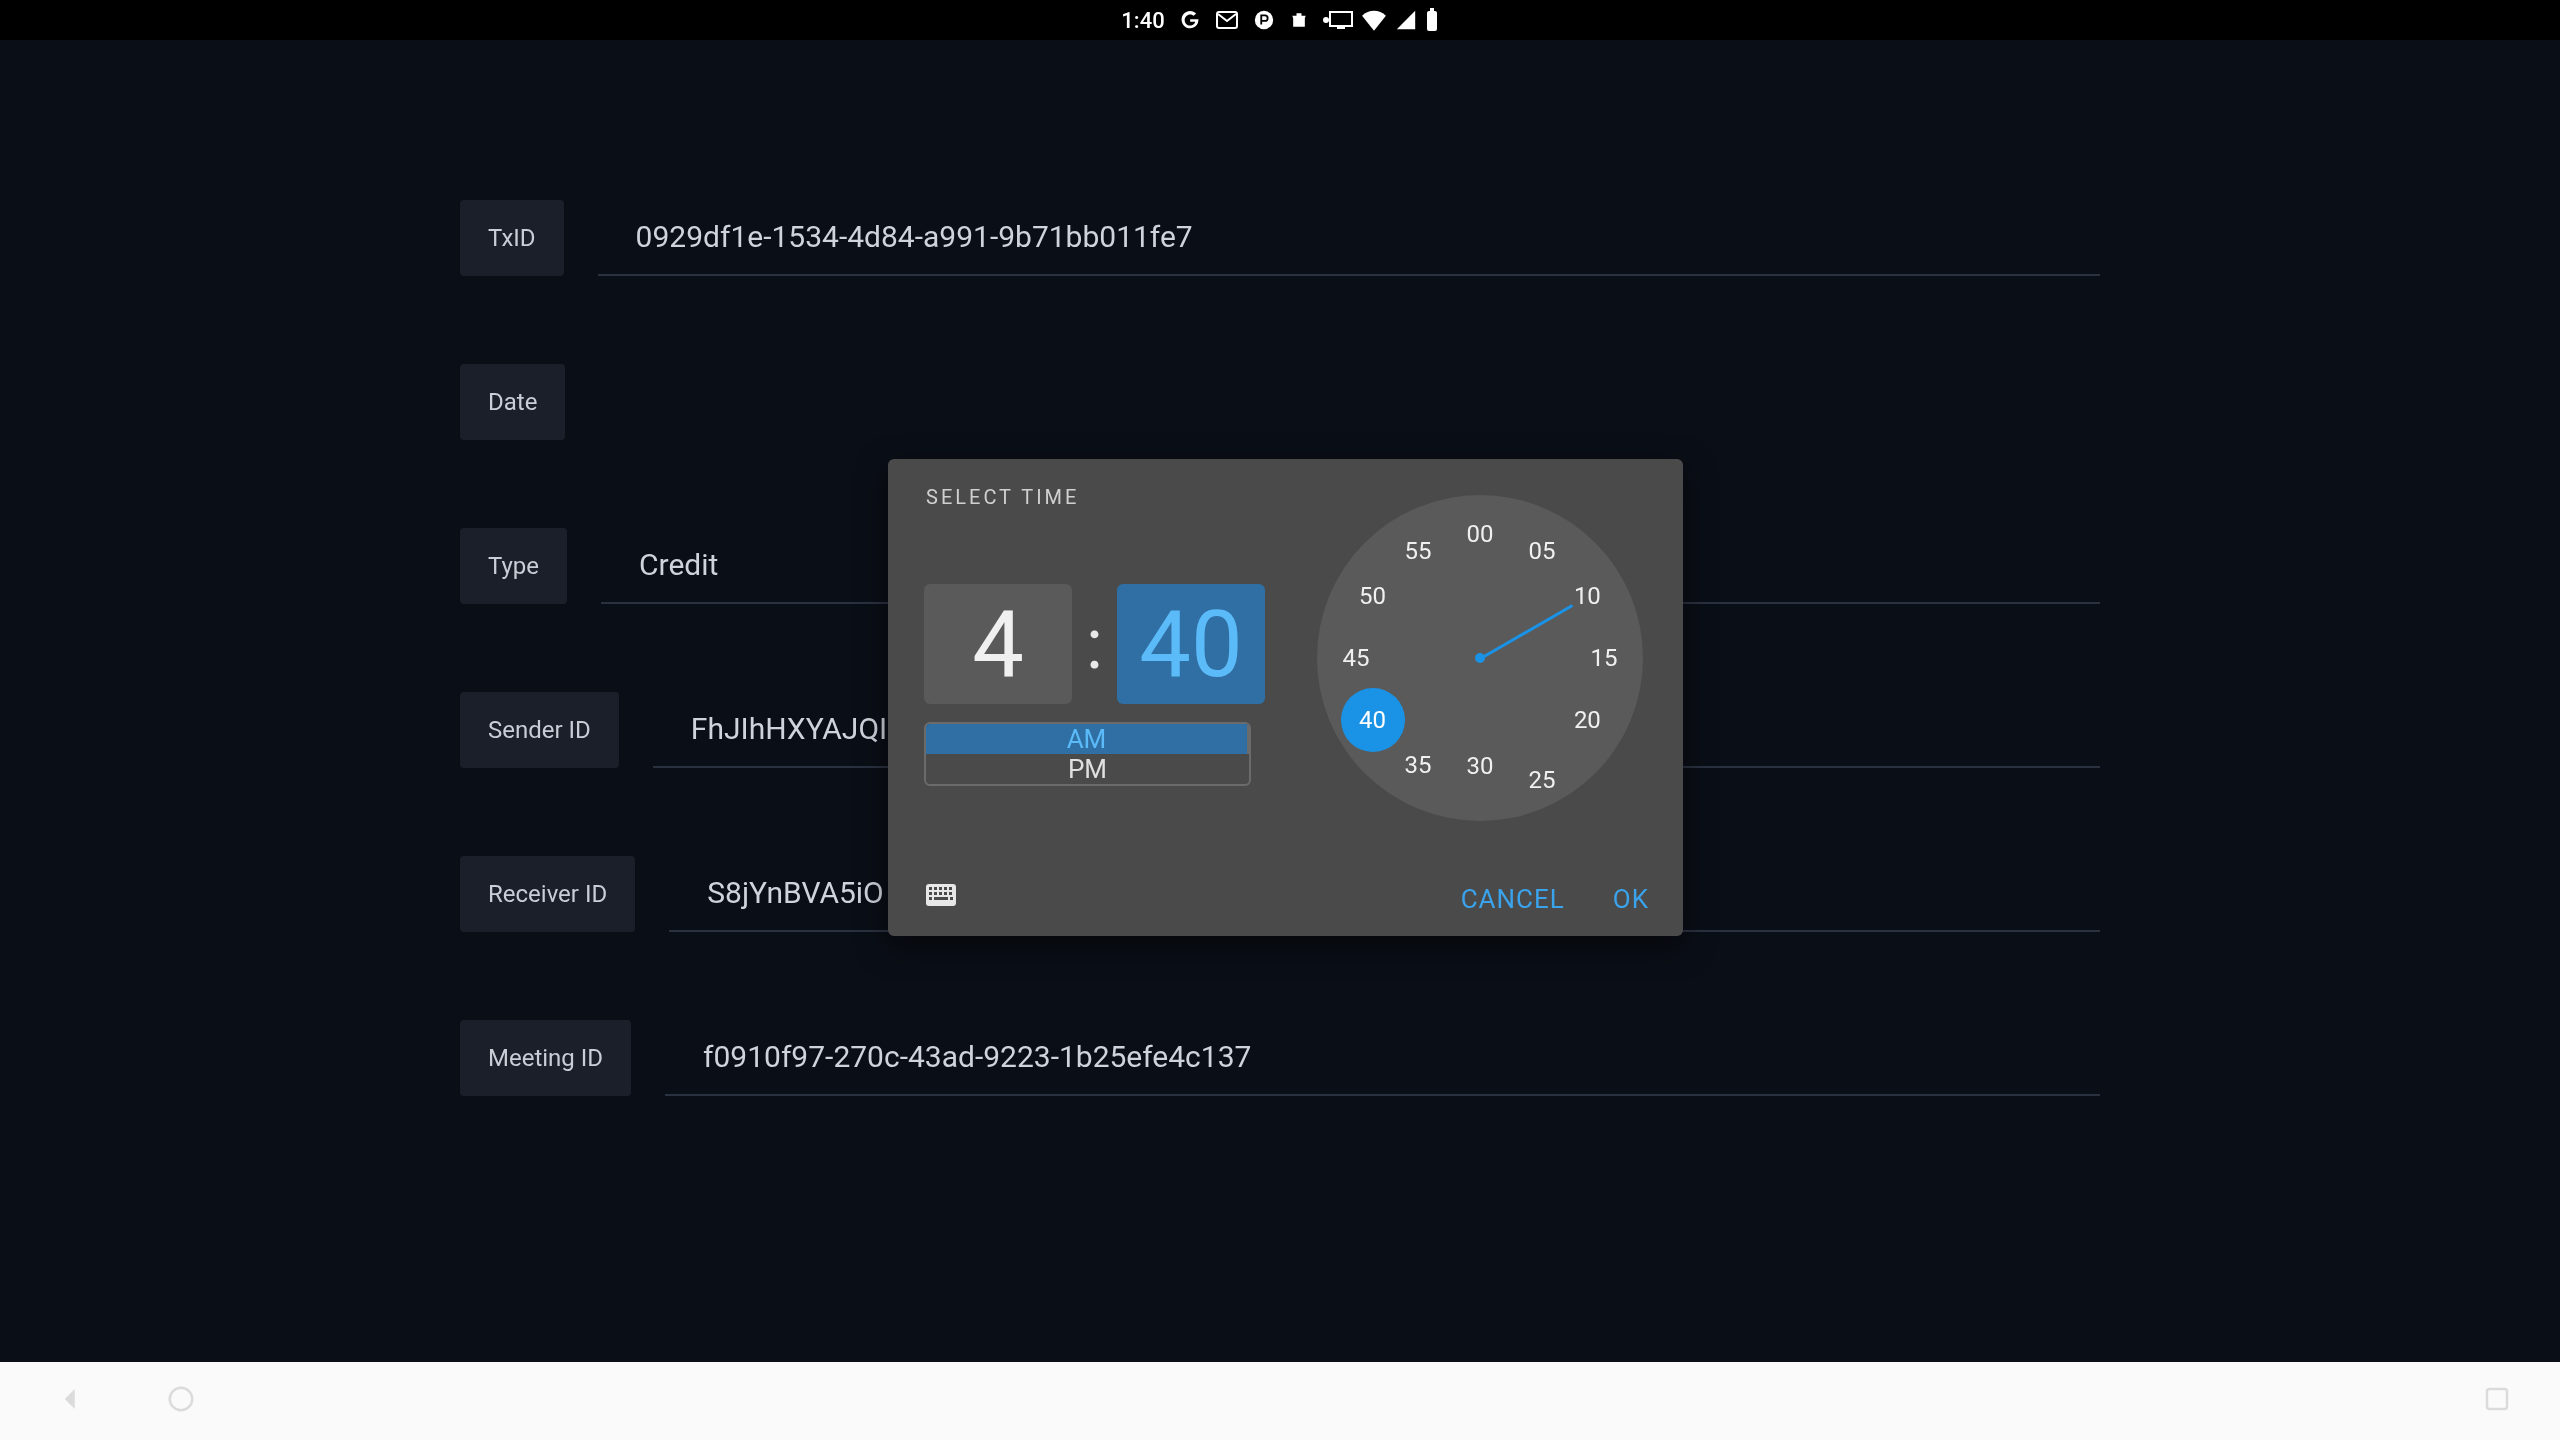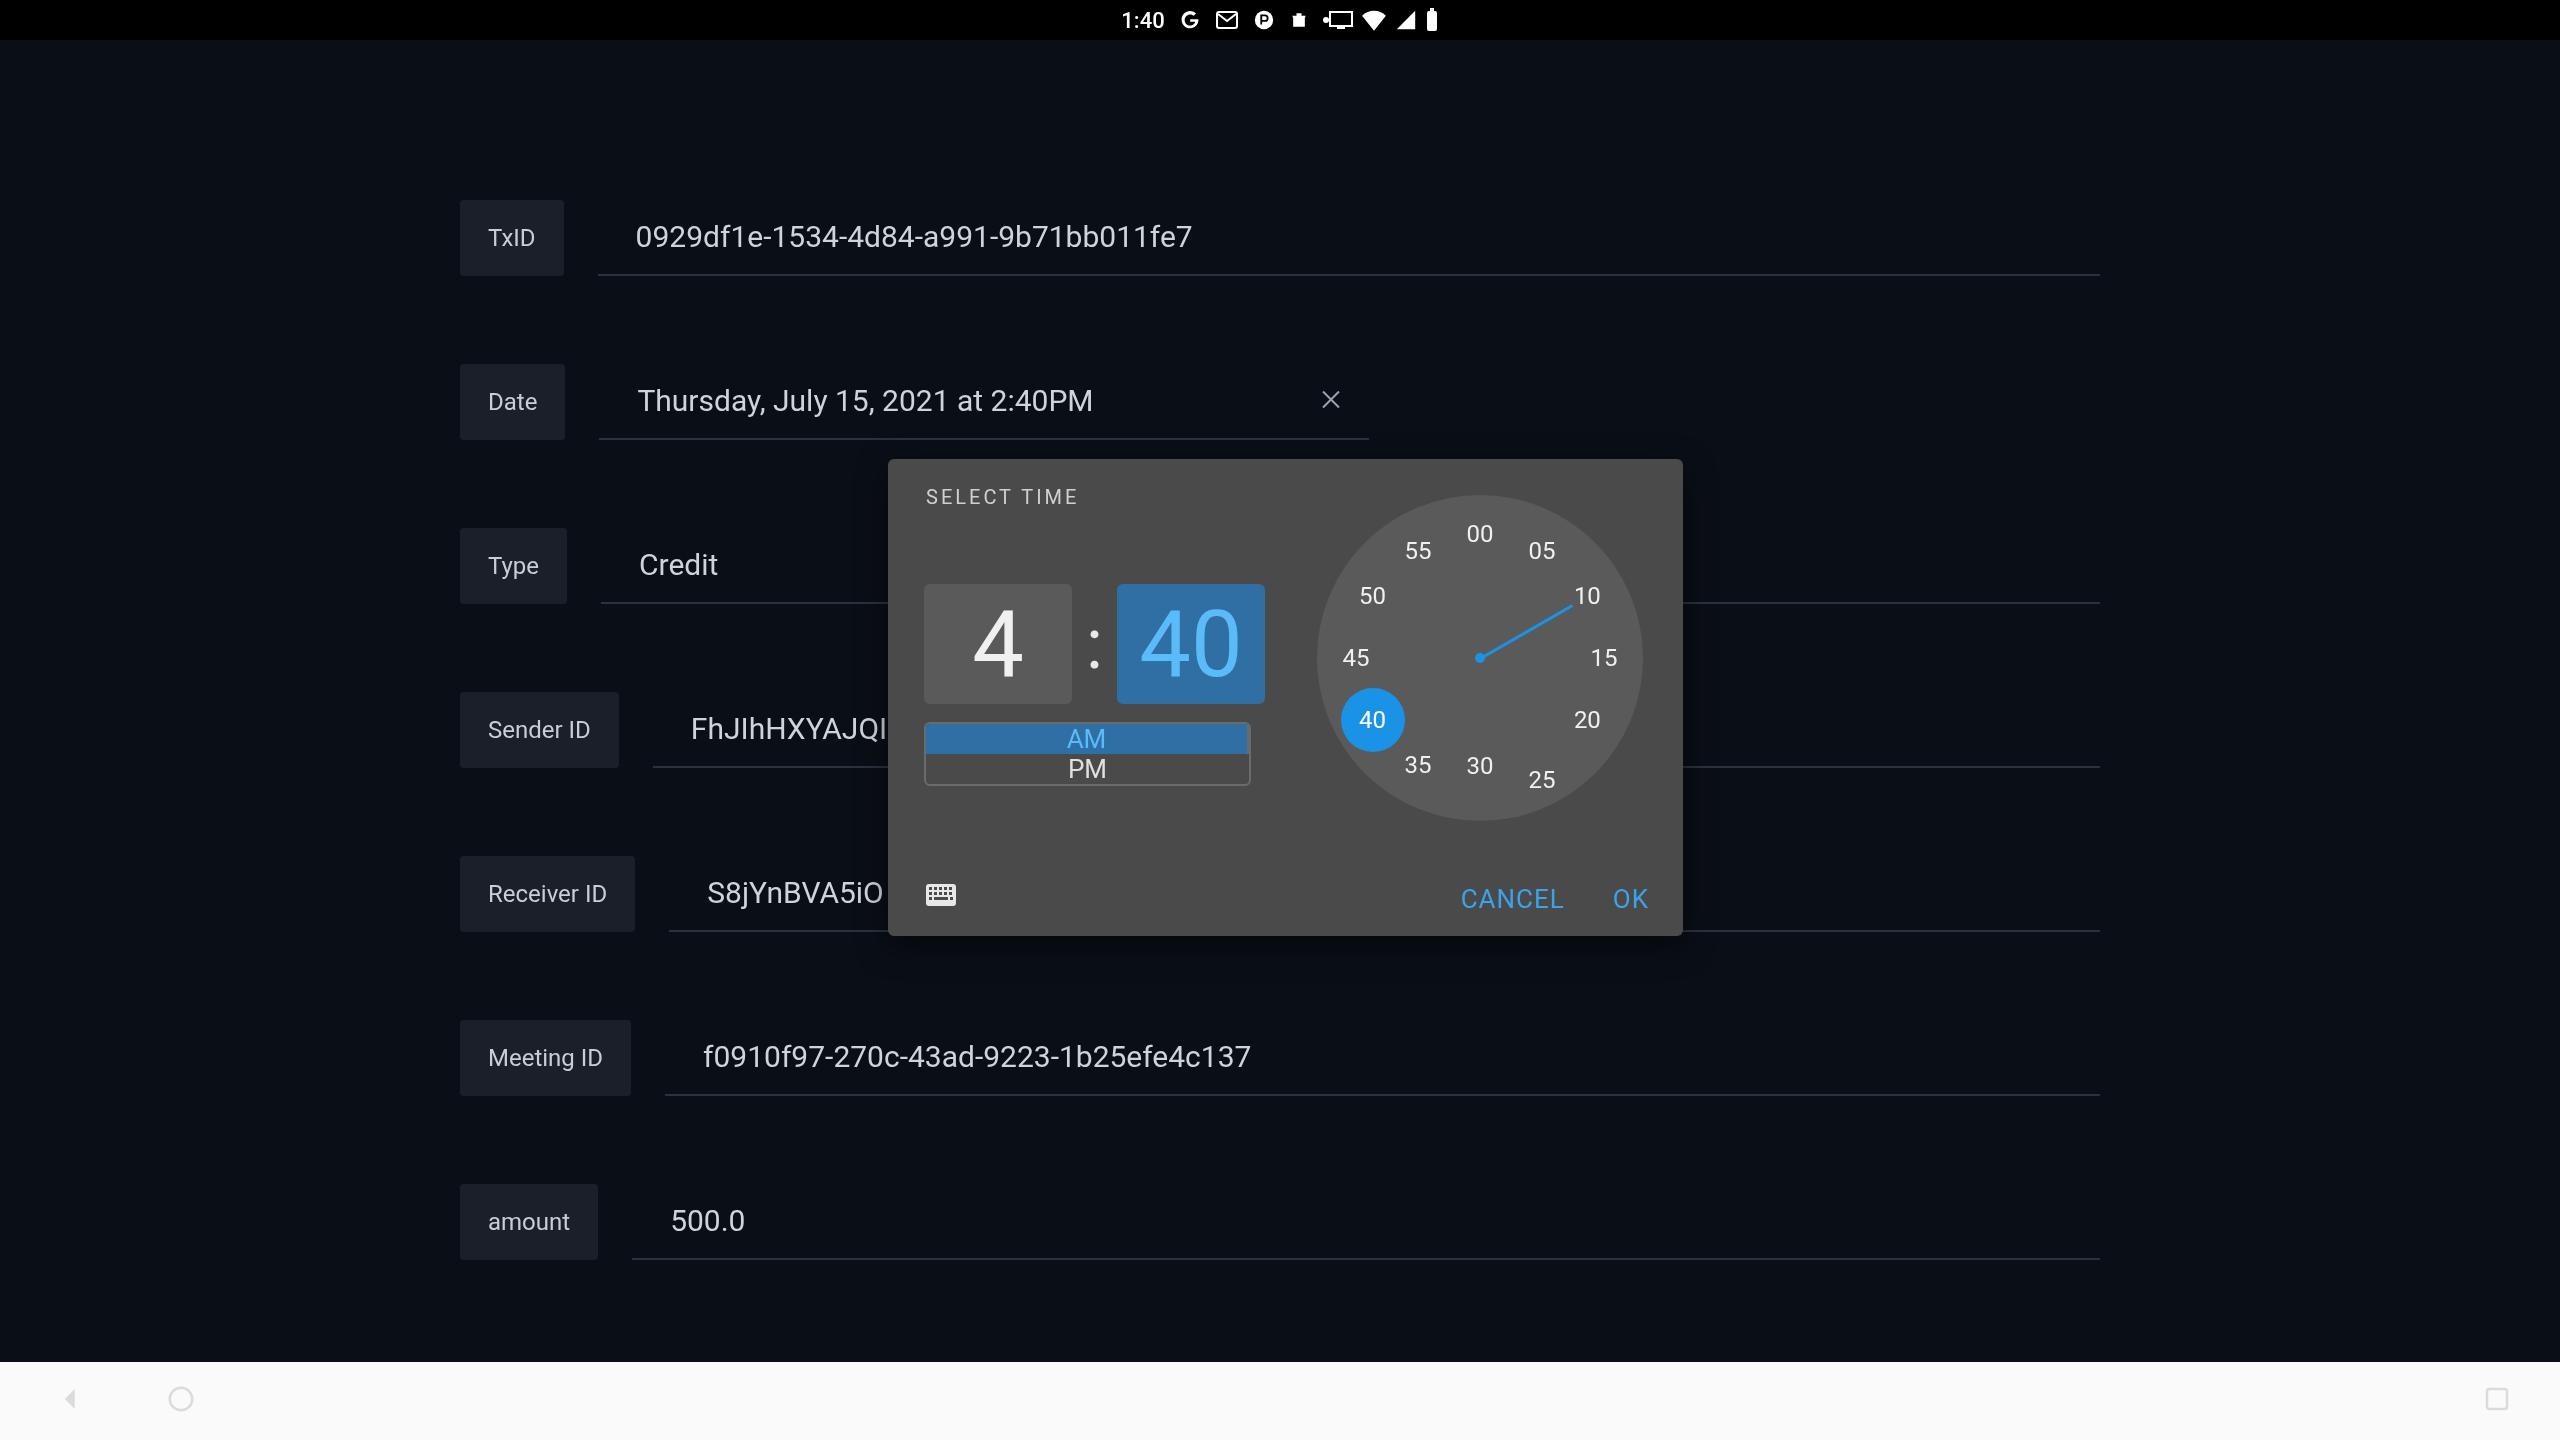--- a/index.html
+++ b/index.html
@@ -305,28 +305,20 @@
 
     <div class="row">
       <div class="label-box">TxID</div>
       <div class="field">
         <span>0929df1e-1534-4d84-a991-9b71bb011fe7</span>
       </div>
     </div>
 
     <div class="row">
       <div class="label-box">Date</div>
-      <div class="field short">
-        <span>Thursday, July 15, 2021 at 2:40PM</span>
-        <span class="clear">
-          <svg width="24" height="24" viewBox="0 0 24 24">
-              <path stroke="#9aa2b1" stroke-width="2" fill="none" d="M4 4l16 16M20 4L4 20"></path>
-            </svg>
-        </span>
-      </div>
     </div>
 
     <div class="row">
       <div class="label-box">Type</div>
       <div class="field">
         <span>Credit</span>
       </div>
     </div>
 
     <div class="row">
@@ -343,26 +335,20 @@
       </div>
     </div>
 
     <div class="row">
       <div class="label-box">Meeting ID</div>
       <div class="field">
         <span>f0910f97-270c-43ad-9223-1b25efe4c137</span>
       </div>
     </div>
 
-    <div class="row">
-      <div class="label-box">amount</div>
-      <div class="field">
-        <span>500.0</span>
-      </div>
-    </div>
 
   </div>
 </div>
 
 <div class="scrim"></div>
 <div class="dialog">
   <div class="dlg-title">SELECT TIME</div>
 
   <div class="time-digits">
     <div class="digit-box">4</div>

